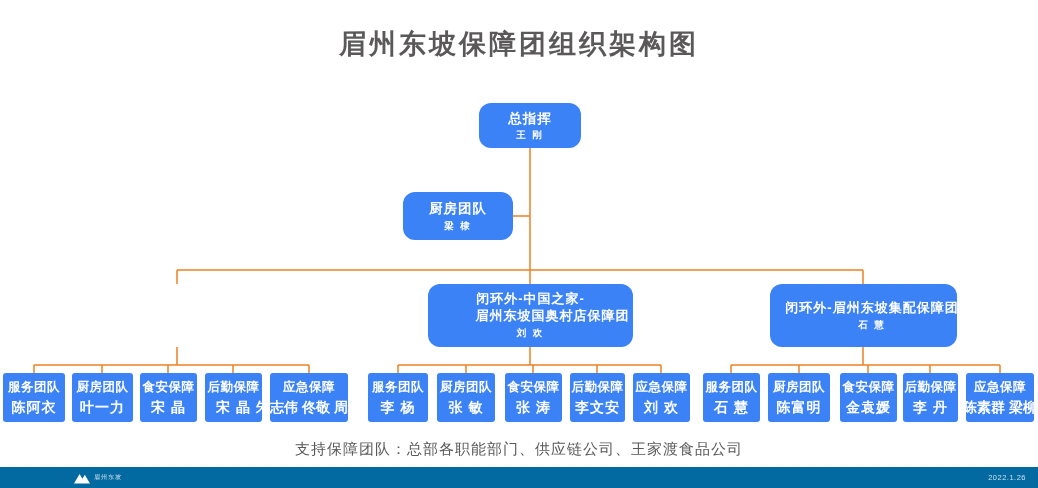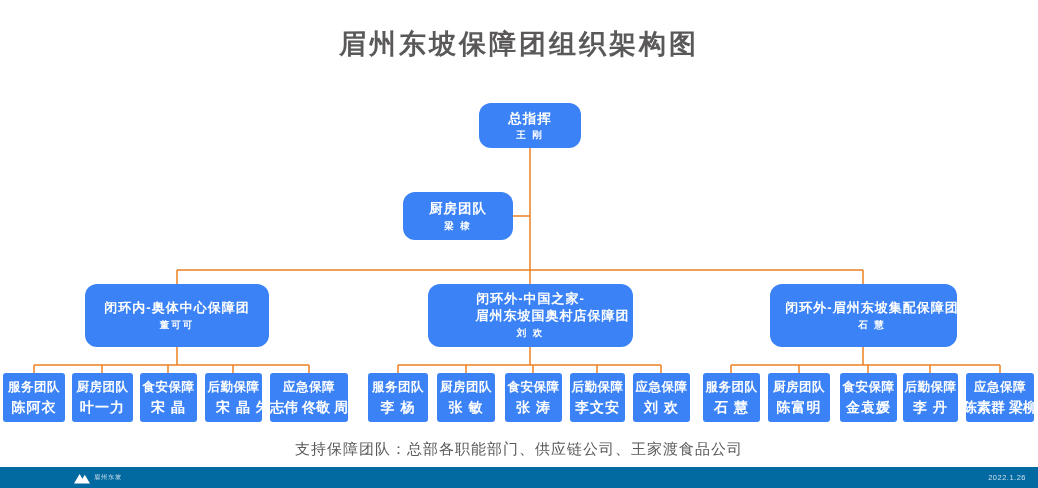--- a/index.html
+++ b/index.html
@@ -63,24 +63,20 @@
   <div class="node" style="left:479px;top:103px;width:102px;height:45px;">
     <div class="t">总指挥</div>
     <div class="n">王 刚</div>
   </div>
 
   <div class="node" style="left:403px;top:192px;width:110px;height:48px;">
     <div class="t">厨房团队</div>
     <div class="n">梁 棣</div>
   </div>
 
-  <div class="node branch" style="left:85px;top:284px;width:184px;height:63px;">
-    <div class="t">闭环内-奥体中心保障团</div>
-    <div class="n">董可可</div>
-  </div>
 
   <div class="node branch" style="left:428px;top:284px;width:205px;height:63px;">
     <div class="t">闭环外-中国之家-</div>
     <div class="t2">眉州东坡国奥村店保障团</div>
     <div class="n">刘 欢</div>
   </div>
 
   <div class="node branch" style="left:770px;top:284px;width:187px;height:63px;padding-left:17px;">
     <div class="t">闭环外-眉州东坡集配保障团</div>
     <div class="n">石 慧</div>

